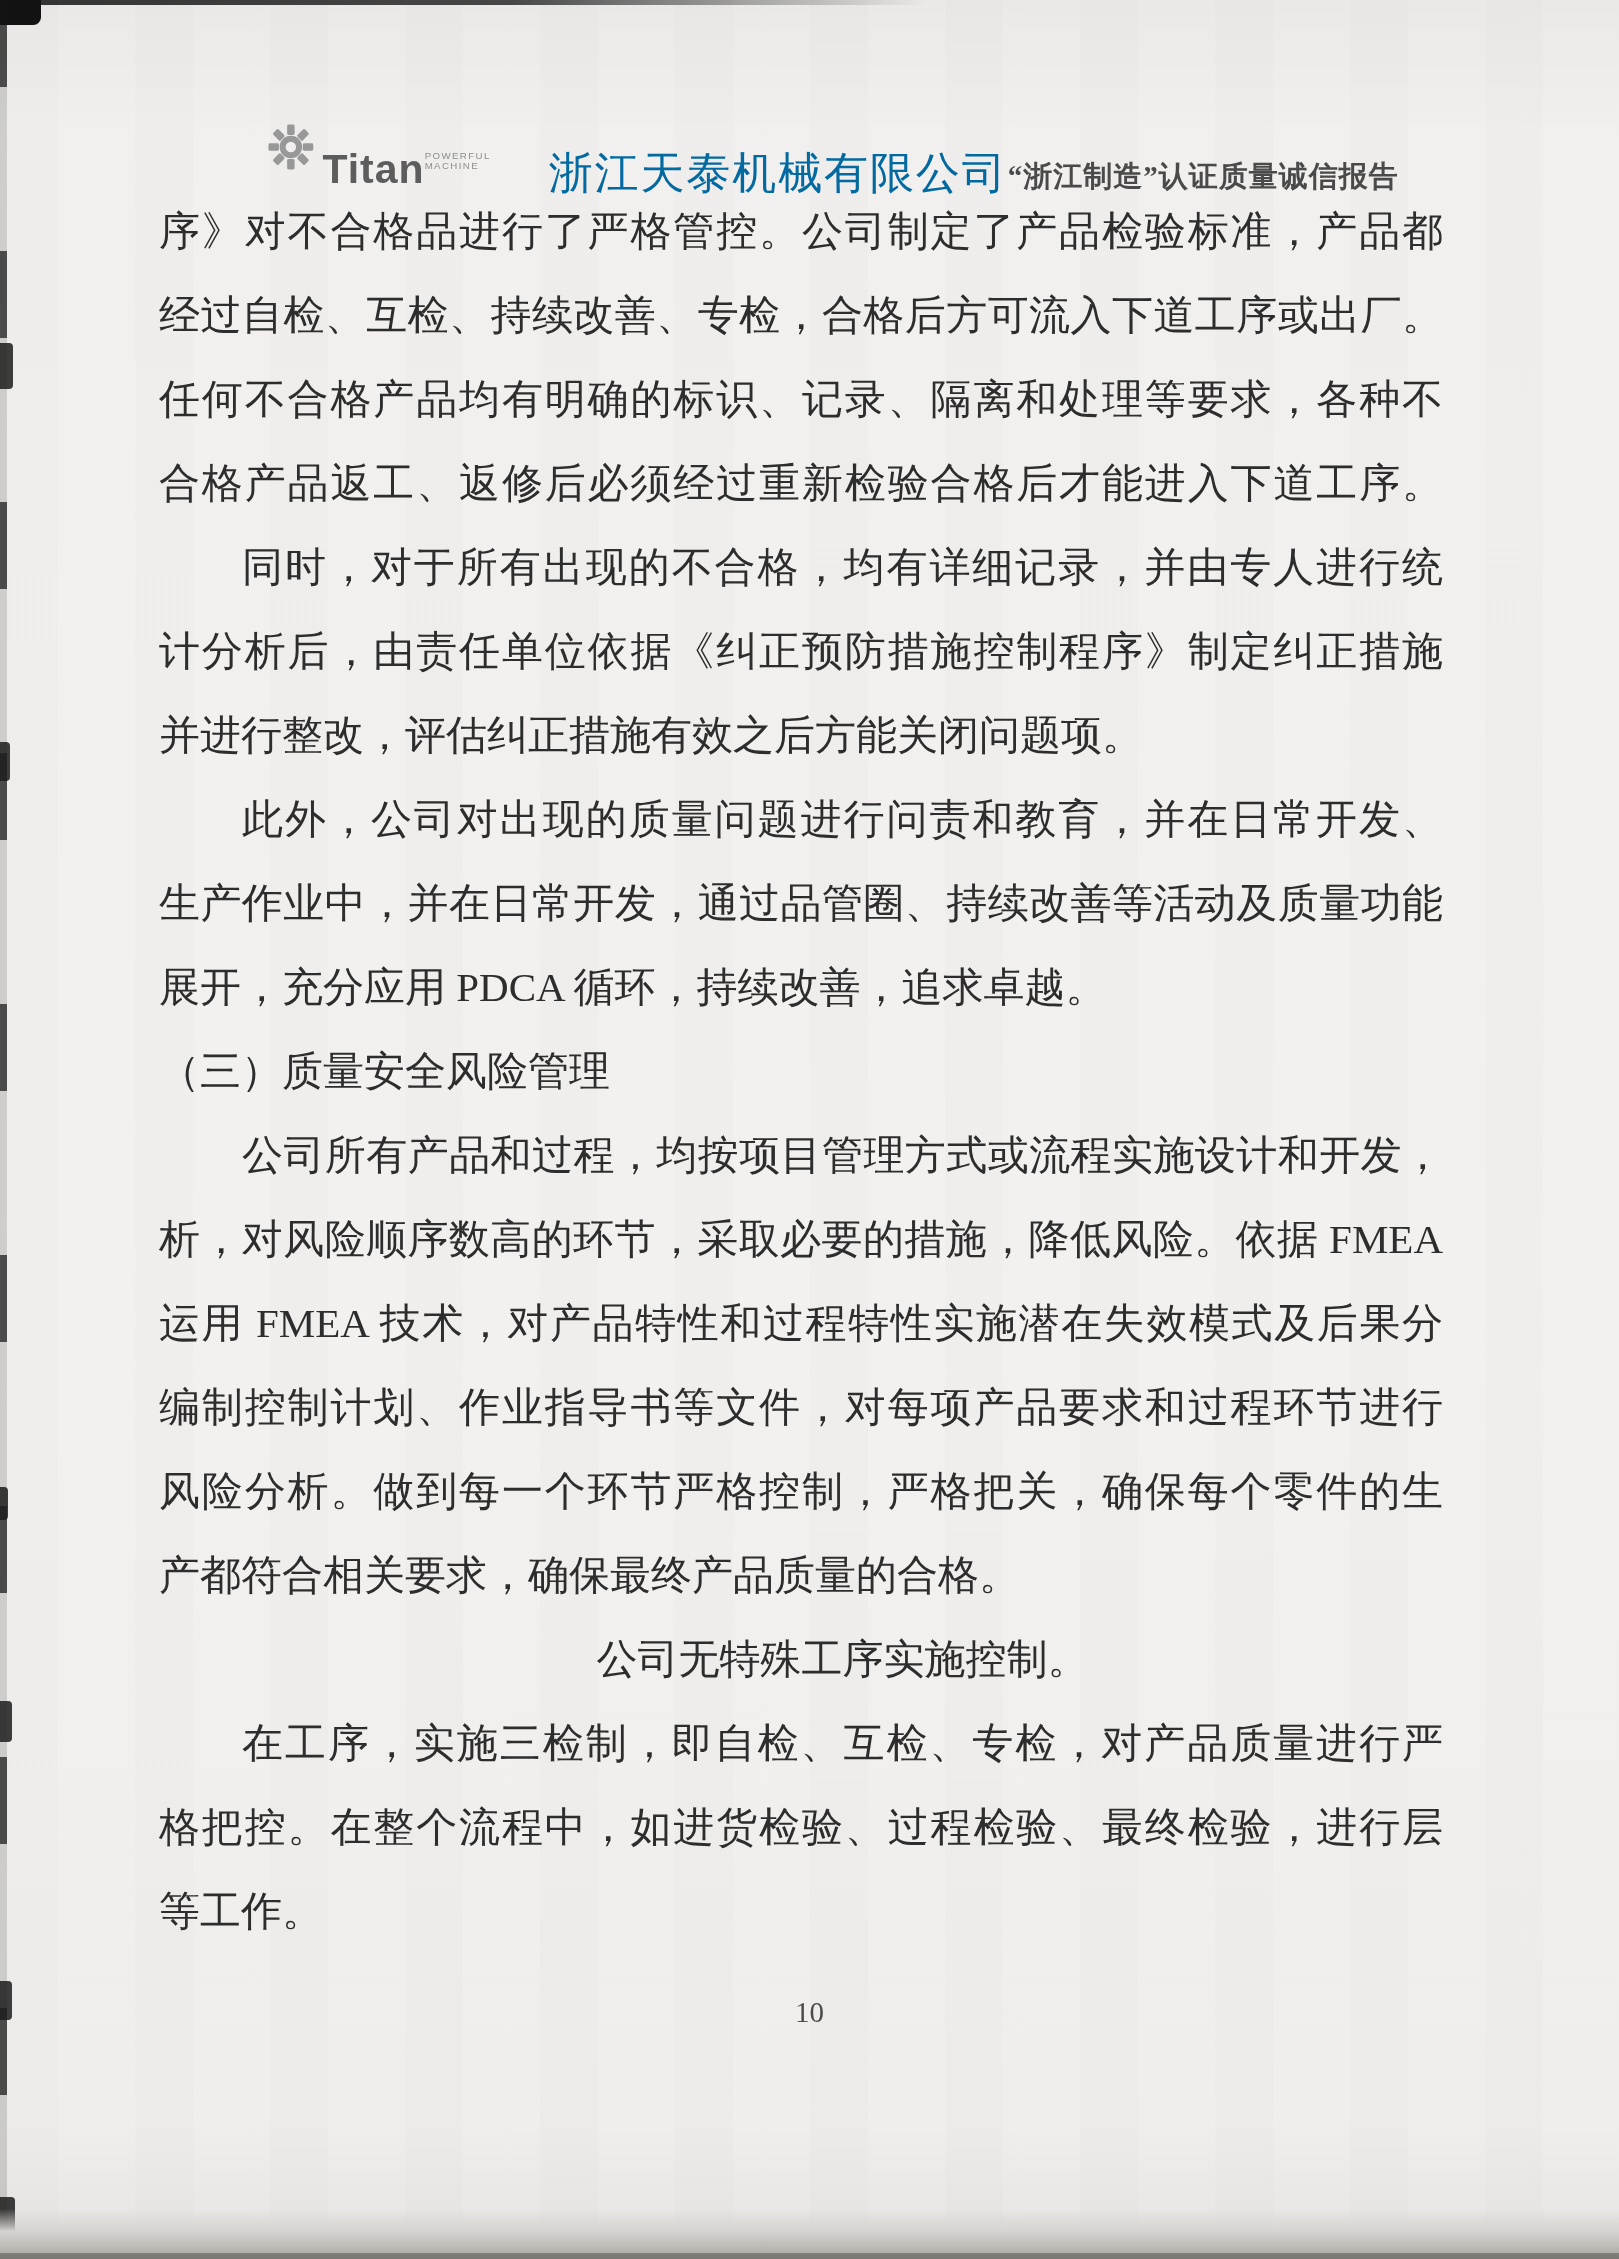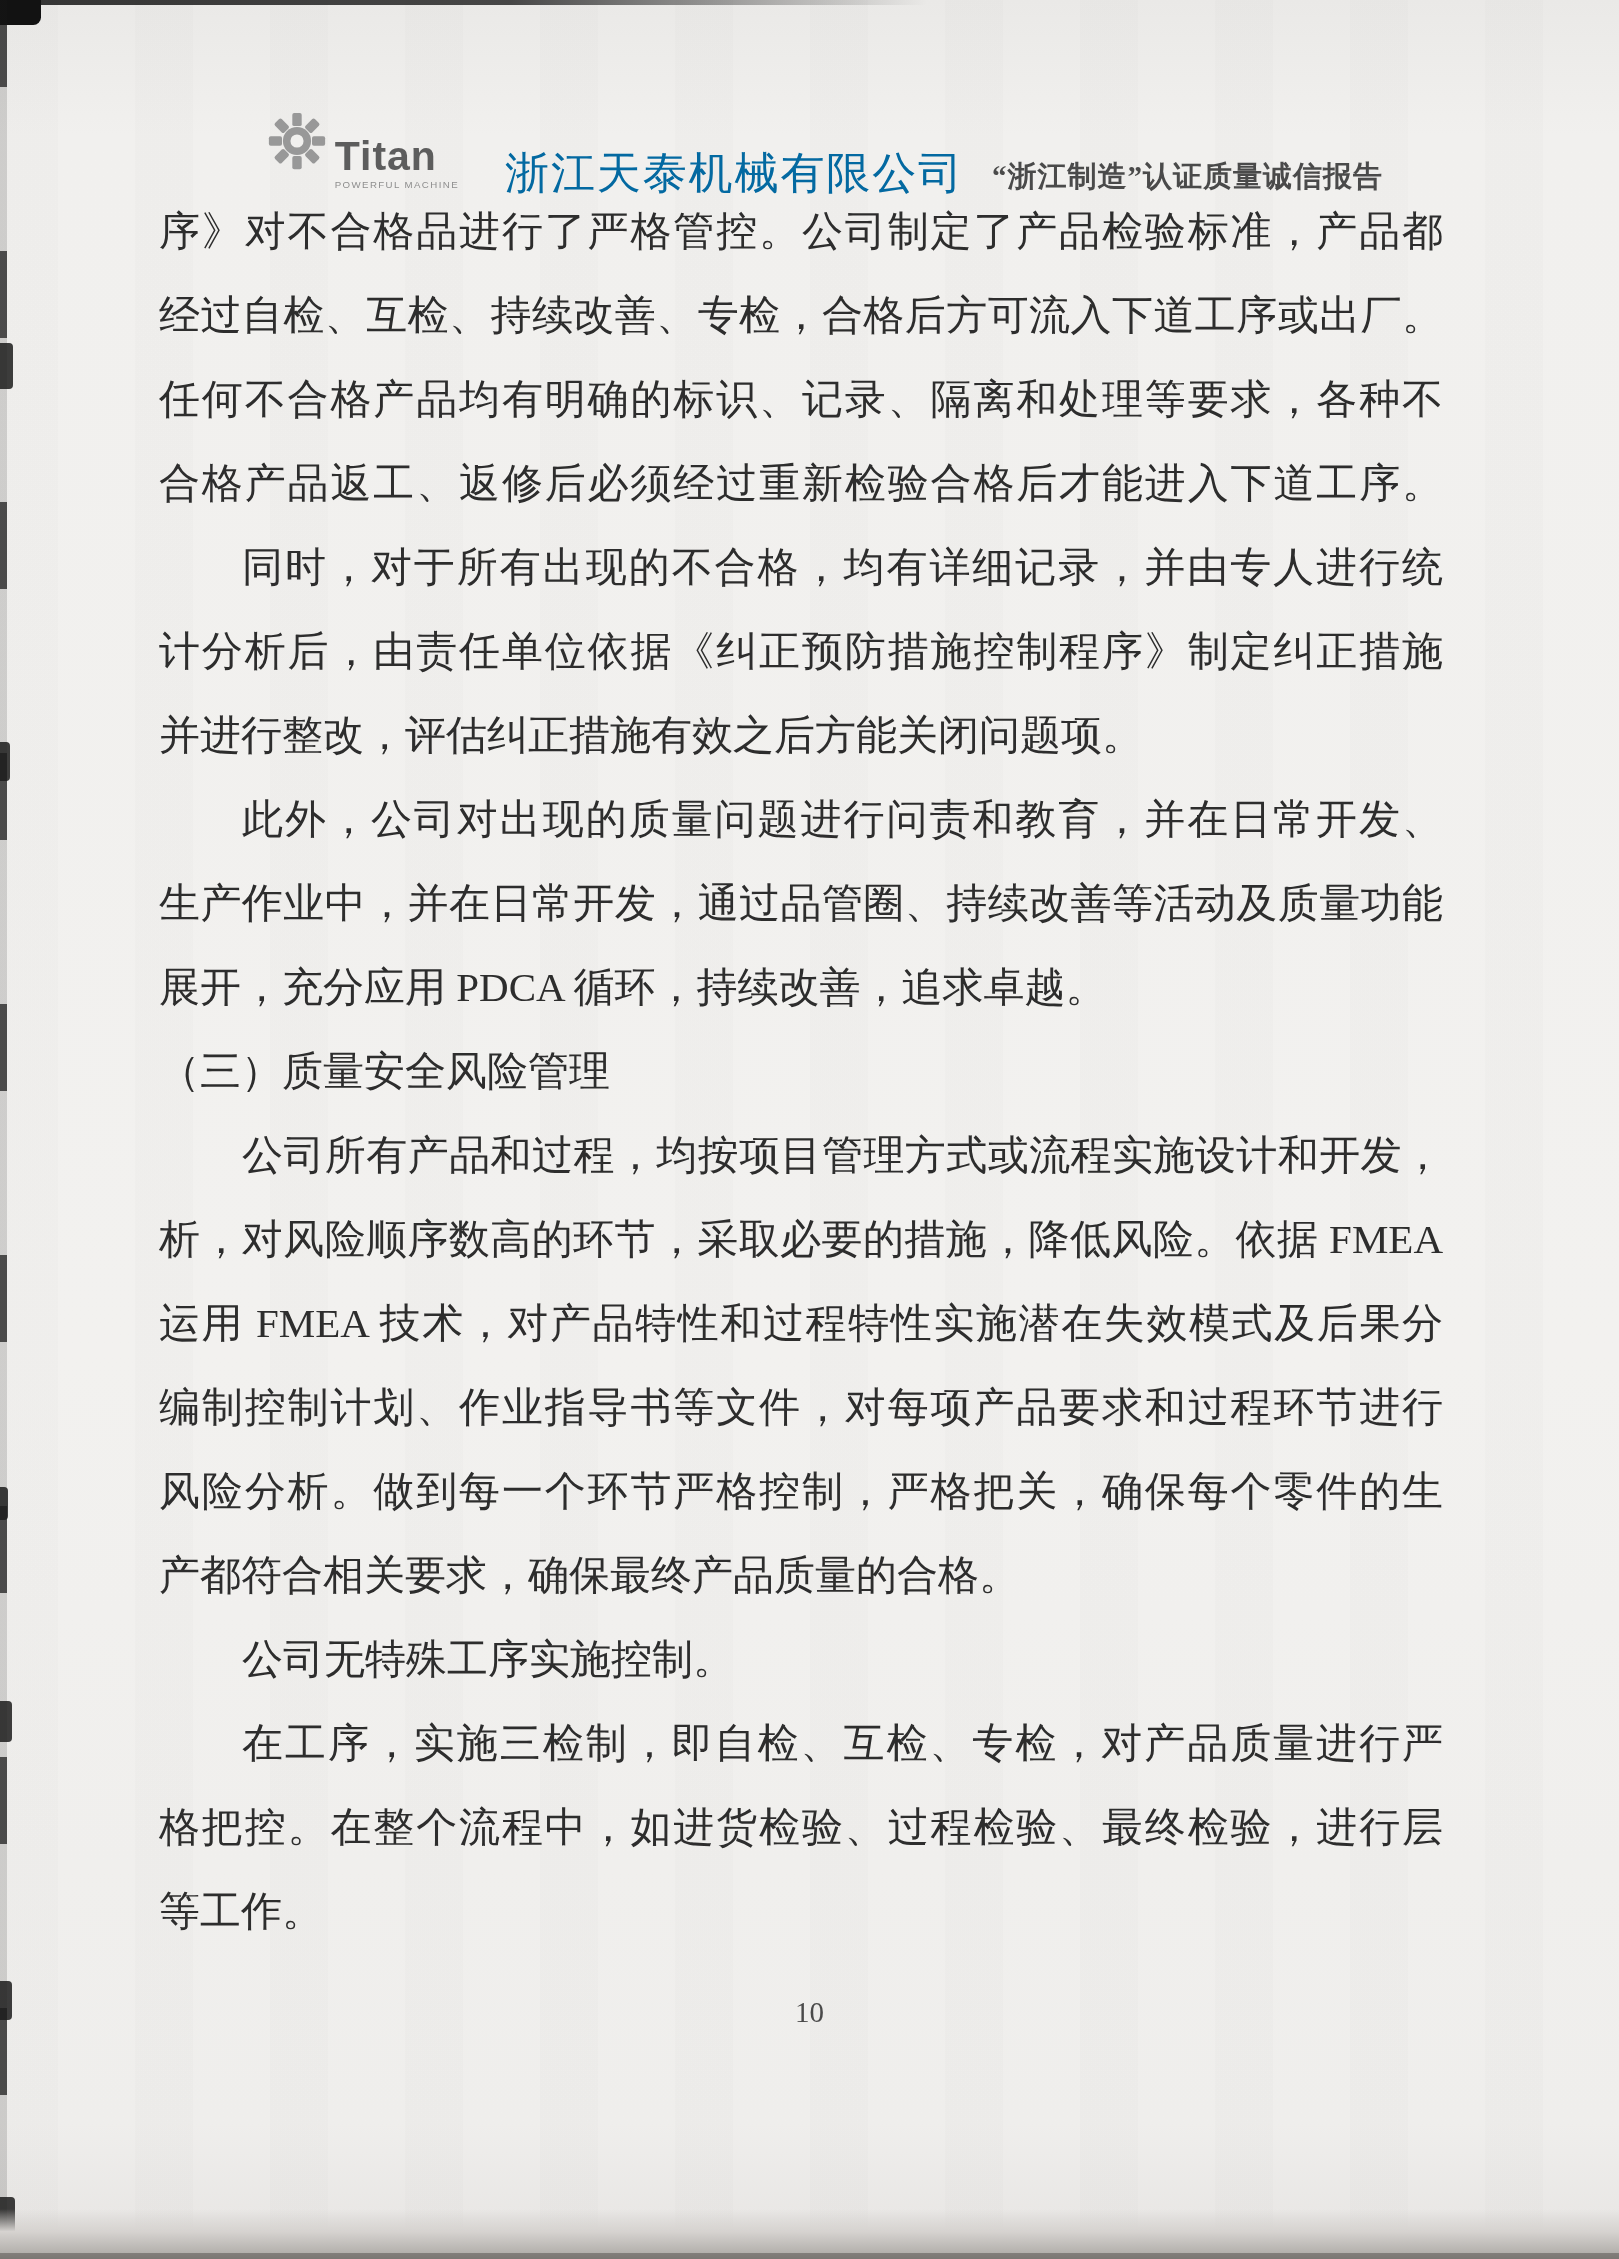--- a/index.html
+++ b/index.html
@@ -31,35 +31,35 @@
     background:linear-gradient(180deg,rgba(160,157,153,0) 0%,#d6d3d0 45%,#b3b0ac 88%,#8f8c88 100%);}
   .bottom-edge{left:0;bottom:0;width:1619px;height:5.8px;background:#75726e;opacity:.8;}
 
   
   .header{
     position:absolute;top:89px;left:159px;width:1224px;height:114px;
     display:flex;align-items:flex-end;
   }
   .logo{display:flex;align-items:center;margin-left:108px;margin-bottom:13.5px;}
   .gear{width:60px;height:60px;margin-right:7.7px;}
-  .brand{display:flex;flex-direction:column;line-height:1;margin-top:44px;}
+  .brand{display:flex;flex-direction:row;line-height:1;margin-top:44px;}
   .brand-name{font-family:"Liberation Sans","DejaVu Sans",sans-serif;font-weight:bold;font-size:41px;color:#5d5d5d;letter-spacing:1px;}
   .brand-tag{font-family:"Liberation Sans","DejaVu Sans",sans-serif;font-size:9.7px;color:#8e8e8e;letter-spacing:1.4px;margin-top:2.9px;}
   .company{font-size:44px;color:#0369a1;margin-left:46px;white-space:nowrap;letter-spacing:1.9px;}
   .spacer{flex:1;}
   .report-title{font-size:29px;font-weight:bold;color:#4a4a4a;white-space:nowrap;margin-bottom:5.8px;letter-spacing:1px;}
 
   
   .doc{position:absolute;top:189px;left:159px;width:1284px;color:#2d2d2d;}
   .line{
     height:84px;line-height:84px;font-size:41px;white-space:nowrap;
     text-align:left;letter-spacing:0;
   }
   .line.fill{white-space:normal;text-align:justify;text-align-last:justify;text-justify:inter-character;}
-  .line.indent{padding-left:83px;}
+  .line.indent{padding-left:83px;text-align:center;}
   .line.fill.indent{padding-left:83px;}
 
   .page-number{
     position:absolute;top:1996px;left:0;width:1619px;text-align:center;
     font-size:29px;color:#4a4a4a;
   }
 </style>
 </head>
 <body>
 

